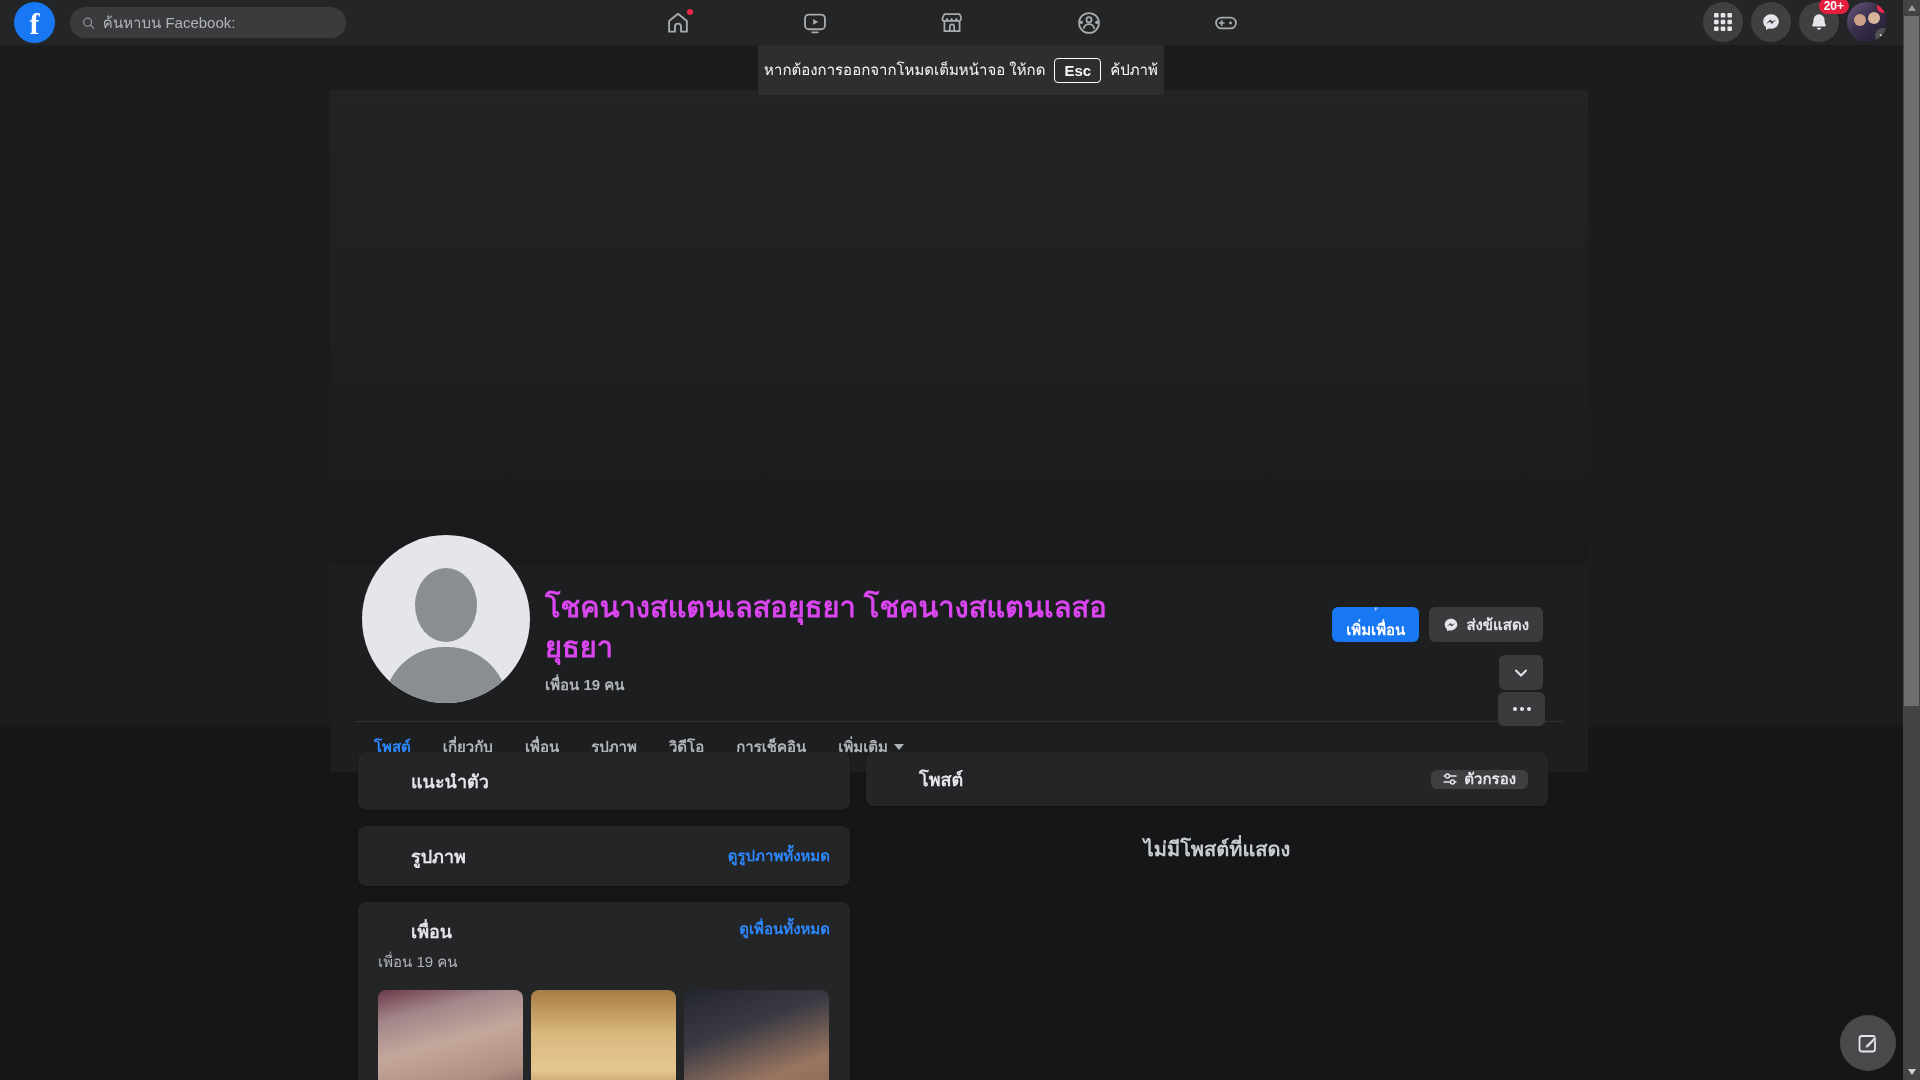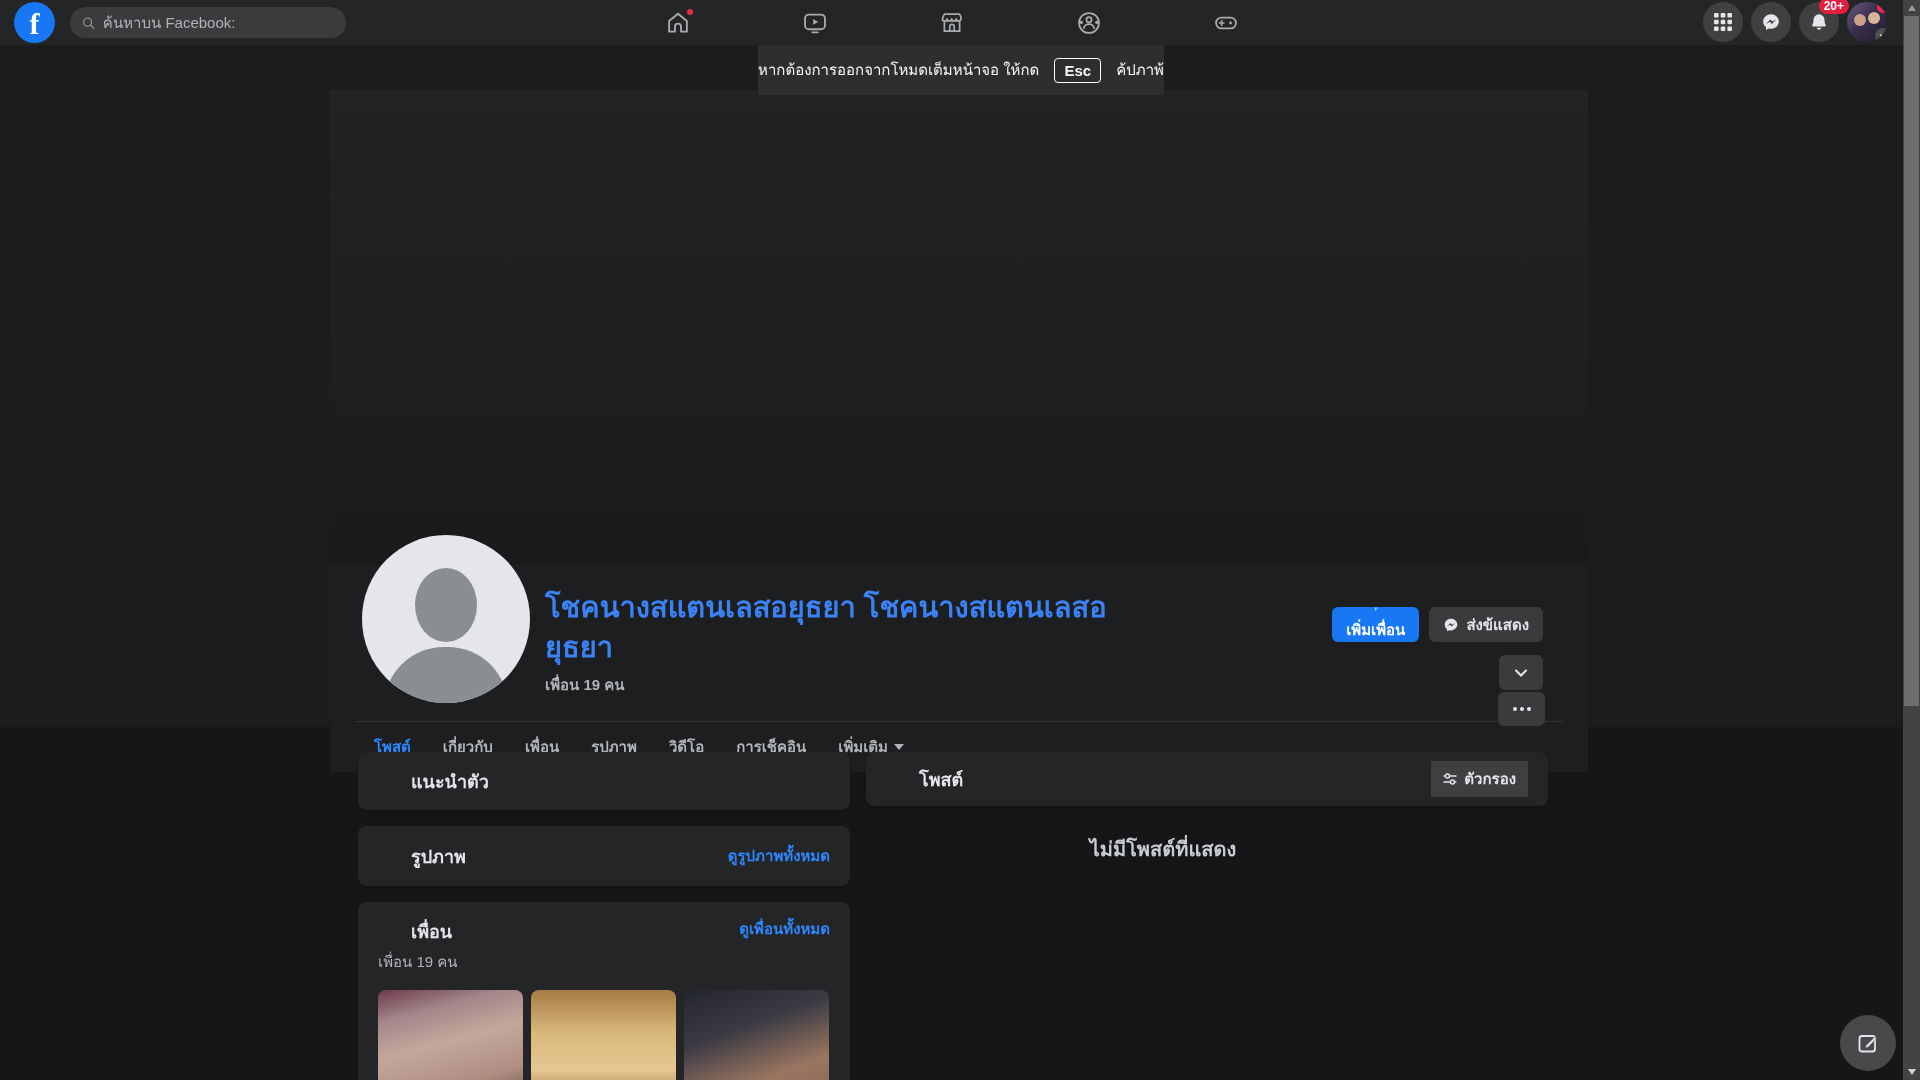--- a/index.html
+++ b/index.html
@@ -34,37 +34,37 @@
   .avatar-mini::after { content:""; position:absolute; left:7px; top:12px; width:12px; height:12px;
     border-radius:50%; background:#caa089; box-shadow:14px -2px 0 0 #d8b49a; }
   .avatar-dot { position:absolute; top:-1px; right:-2px; width:12px; height:12px; border-radius:50%;
     background:#f02849; z-index:6; }
   .avatar-chevron { position:absolute; bottom:-2px; right:-4px; width:16px; height:16px; border-radius:50%;
     background:#4e4f50; display:flex; align-items:center; justify-content:center; z-index:6; }
   .avatar-chevron svg { width:9px; height:9px; }
 
   
   .toast { position:absolute; left:758px; top:45px; width:406px; height:50px; background:#2c2e30;
-    z-index:70; display:flex; align-items:center; justify-content:space-between; gap:9px;
+    z-index:70; display:flex; align-items:center; justify-content:center; gap:9px;
     color:#f5f6f7; font-size:15px; }
   .esc-key { border:1px solid #fff; border-radius:4px; padding:3px 9px; font-size:15px;font-weight:bold; }
 
   
   .upper-band { position:absolute; top:45px; left:0; width:1920px; height:682px; background:#1b1c1d; }
   .profile-col { position:absolute; left:330px; top:45px; width:1258px; height:682px; background:#1d1e1f; }
   .cover { position:absolute; left:0; top:0; width:1258px; height:475px; border-radius:0 0 8px 8px;
     background:linear-gradient(180deg,#222324 0%,#1e1f20 55%,#191a1b 100%); }
   .big-avatar { position:absolute; left:32px; top:445px; width:168px; height:168px; border-radius:50%;
     background:#e4e6eb; overflow:hidden; cursor:pointer; }
   .big-avatar .head { position:absolute; left:50%; top:33px; transform:translateX(-50%);
     width:62px; height:74px; border-radius:50%; background:#8a8d91; }
   .big-avatar .body { position:absolute; left:50%; top:112px; transform:translateX(-50%);
     width:124px; height:90px; border-radius:60px 60px 0 0; background:#8a8d91; }
   .name-block { position:absolute; left:215px; top:497px; width:585px; }
-  .profile-name { font-size:29px; font-weight:bold; color:#3b82f6; line-height:40px; word-break:break-word; }
+  .profile-name { font-size:29px; font-weight:bold; color:#d946ef; line-height:40px; word-break:break-word; }
   .friends-count { margin-top:6px; font-size:15px; font-weight:bold; color:#b0b3b8; }
   .action-block { position:absolute; right:45px; top:517px; display:flex; flex-direction:column;
     align-items:flex-end; gap:13px; }
   .action-row { display:flex; gap:10px; }
   .btn { height:35px; border:none; border-radius:6px; display:flex; align-items:center; gap:7px;
     padding:0 14px; font-size:15px; font-weight:bold; font-family:inherit; cursor:pointer; }
   .btn svg { width:16px; height:16px; }
   .btn-primary { background:#1877f2; color:#fff;flex-direction:column; }
   .btn-secondary { background:#3a3b3c; color:#e4e6eb; }
   .btn-chevron { width:44px; height:35px; border:none; border-radius:6px; background:#3a3b3c;
@@ -96,25 +96,25 @@
   .friends-head { display:flex; align-items:flex-start; justify-content:space-between; }
   .friends-sub { margin-top:4px; font-size:15px; color:#b0b3b8; }
   .friend-grid { margin-top:16px; display:flex; gap:8px; }
   .friend-photo { width:145px; height:145px; border-radius:8px; cursor:pointer; }
   .fp1 { background:linear-gradient(165deg,#6e3a4a 0%,#a2868a 18%,#c4a79b 38%,#b08f83 62%,#5d4a49 85%,#3e3440 100%); }
   .fp2 { background:linear-gradient(180deg,#a87c46 0%,#d9b87c 30%,#e5c791 55%,#9c7040 80%,#7a4e2c 100%); }
   .fp3 { background:linear-gradient(160deg,#23252e 0%,#3c3b44 30%,#9a7661 60%,#8a6a58 78%,#4a3530 100%); }
 
   .card-posts { left:866px; top:752px; width:682px; height:54px; display:flex; align-items:center;
     justify-content:space-between; padding:0 20px; }
-  .filter-btn { height:36px; border:none; border-radius:0; background:#3e3f40; color:#e4e6eb;
+  .filter-btn { height:19px; border:none; border-radius:6px; background:#3e3f40; color:#e4e6eb;
     display:flex; align-items:center; gap:7px; padding:0 12px; font-size:15px; font-weight:bold;
     font-family:inherit; cursor:pointer; }
   .filter-btn svg { width:14px; height:14px; }
-  .empty-posts { position:absolute; left:822px; top:833px; width:682px; text-align:center;
+  .empty-posts { position:absolute; left:876px; top:833px; width:682px; text-align:center;
     font-size:20px; font-weight:bold; color:#c9ccd1; }
 
   
   .fab-edit { position:absolute; left:1840px; top:1015px; width:56px; height:56px; border-radius:50%;
     background:#48494b; display:flex; align-items:center; justify-content:center; cursor:pointer; z-index:55; }
   .fab-edit svg { width:24px; height:24px; }
 
   
   .scrollbar { position:absolute; right:0; top:0; width:17px; height:1080px; background:#424344; z-index:80; }
   .sb-thumb { position:absolute; left:1px; top:16px; width:15px; height:690px; background:#6d6e70; }

